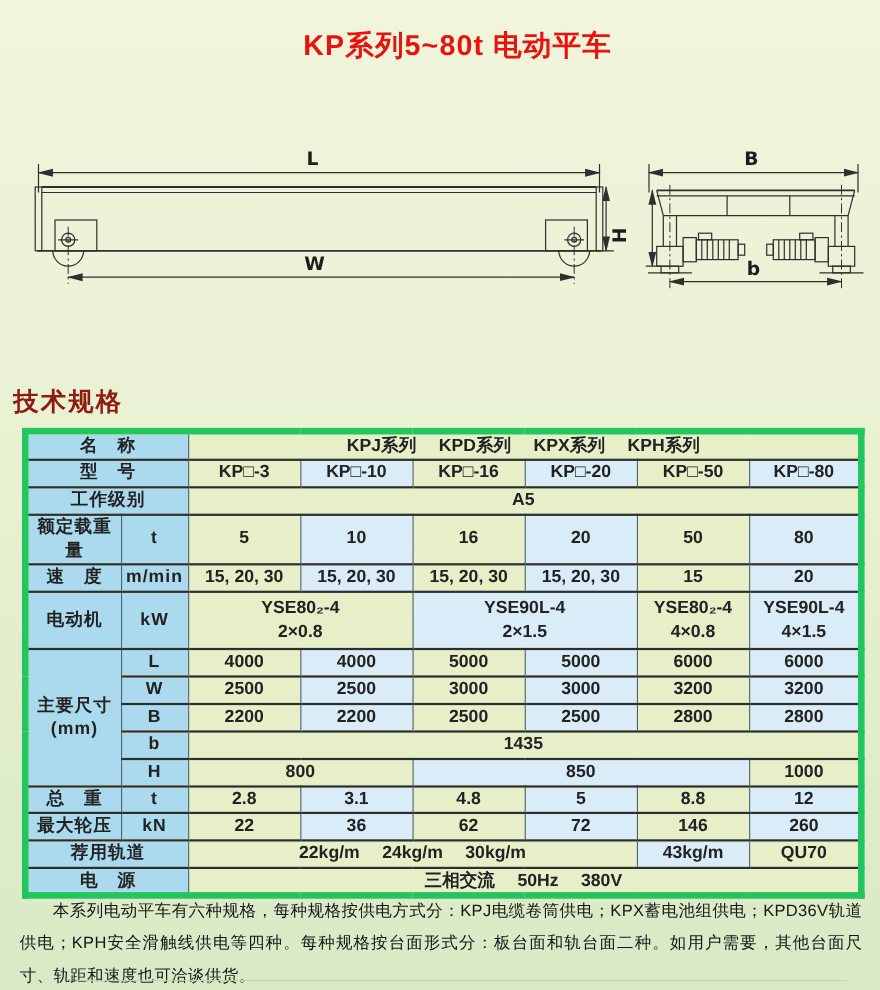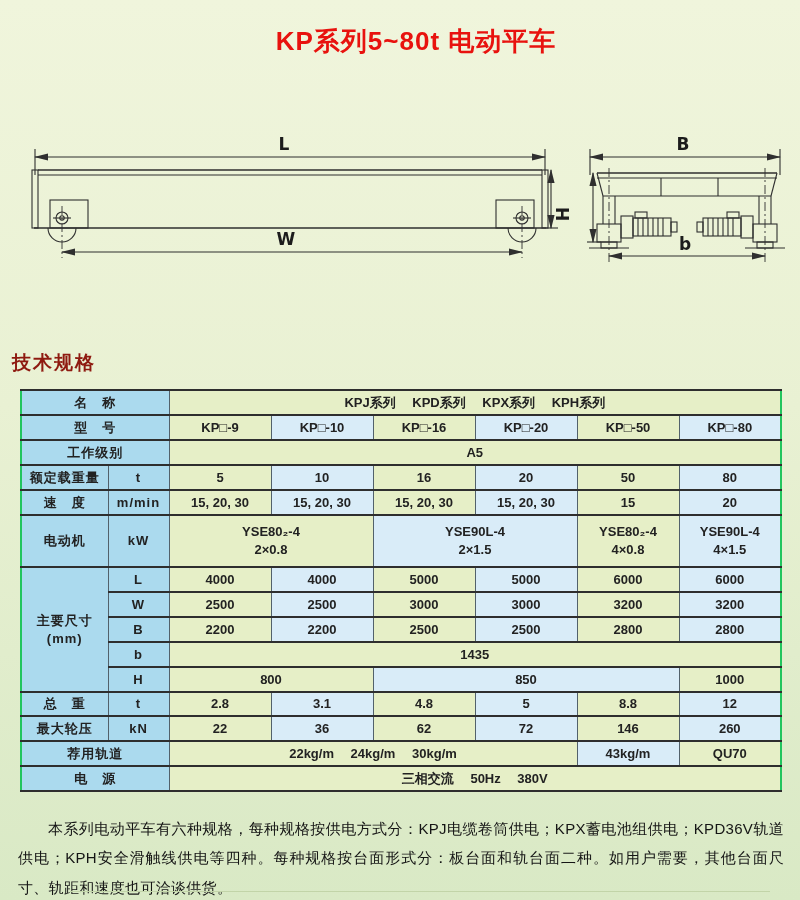--- a/index.html
+++ b/index.html
@@ -25,27 +25,27 @@
   }
   .drawing .thick{stroke-width:1.6;}
   .drawing .cl{stroke-dasharray:9 3 2 3;stroke-width:0.9;}
   .drawing marker polygon{fill:#2f2f2f;stroke:none;}
   .drawing text{
     fill:#1c1c1c;stroke:none;font-size:17px;font-weight:bold;
     font-family:"DejaVu Sans",sans-serif;
   }
   .section-heading{
     position:absolute;top:350px;left:12px;
-    font-size:19px;font-weight:bold;color:var(--heading-red);letter-spacing:2px;
+    font-size:23px;font-weight:bold;color:var(--heading-red);letter-spacing:2px;
   }
   table.spec{
     position:absolute;top:389px;left:20px;width:760px;
     border-collapse:collapse;table-layout:fixed;
-    font-size:13px;font-weight:bold;color:#222;
-    border:2px solid #22c55e;
+    font-size:16px;font-weight:bold;color:#222;
+    border:6px solid #22c55e;
   }
   table.spec td{
     border:1px solid #52616b;
     border-top:2px solid #2e2e2e;border-bottom:2px solid #2e2e2e;
     text-align:center;vertical-align:middle;
     padding:0;line-height:1.35;white-space:pre-line;overflow:hidden;
   }
   td.hdr{background:var(--cell-blue);letter-spacing:1px;}
   td.g{background:var(--cell-green);}
   td.bl{background:var(--cell-lightblue);}
@@ -177,21 +177,21 @@
       <col style="width:102px">
       <col style="width:102px">
   </colgroup>
   <tbody>
       <tr style="height: 25px;">
         <td colspan="2" class="hdr">名　称</td>
         <td colspan="6" class="g">KPJ系列　 KPD系列　 KPX系列　 KPH系列</td>
       </tr>
       <tr style="height: 25px;">
         <td colspan="2" class="hdr">型　号</td>
-        <td class="g">KP□-9</td>
+        <td class="g">KP□-3</td>
         <td class="bl">KP□-10</td>
         <td class="g">KP□-16</td>
         <td class="bl">KP□-20</td>
         <td class="g">KP□-50</td>
         <td class="bl">KP□-80</td>
       </tr>
       <tr style="height: 25px;">
         <td colspan="2" class="hdr">工作级别</td>
         <td colspan="6" class="g">A5</td>
       </tr>

